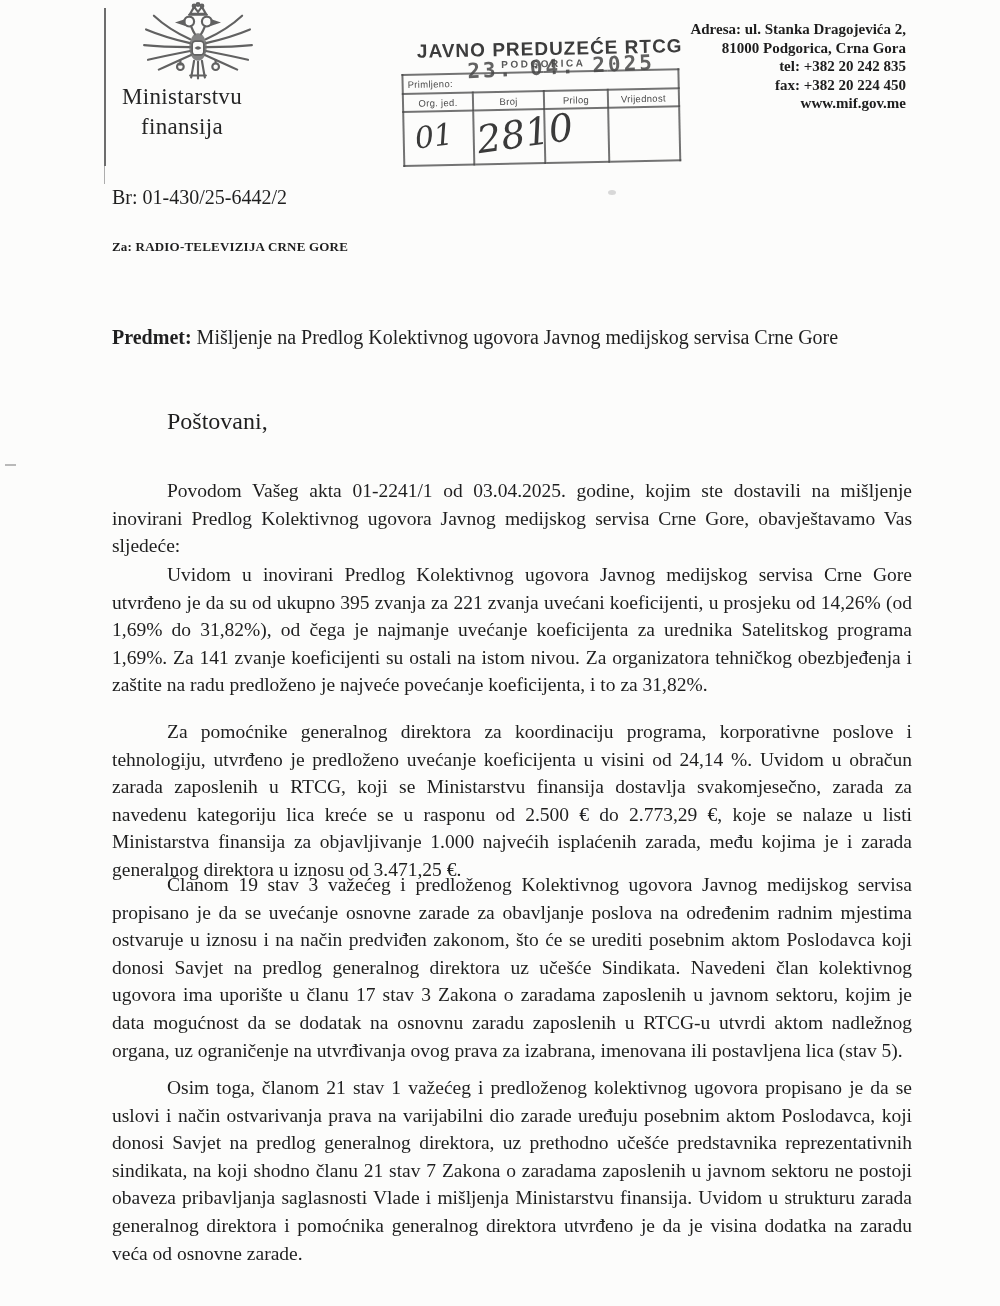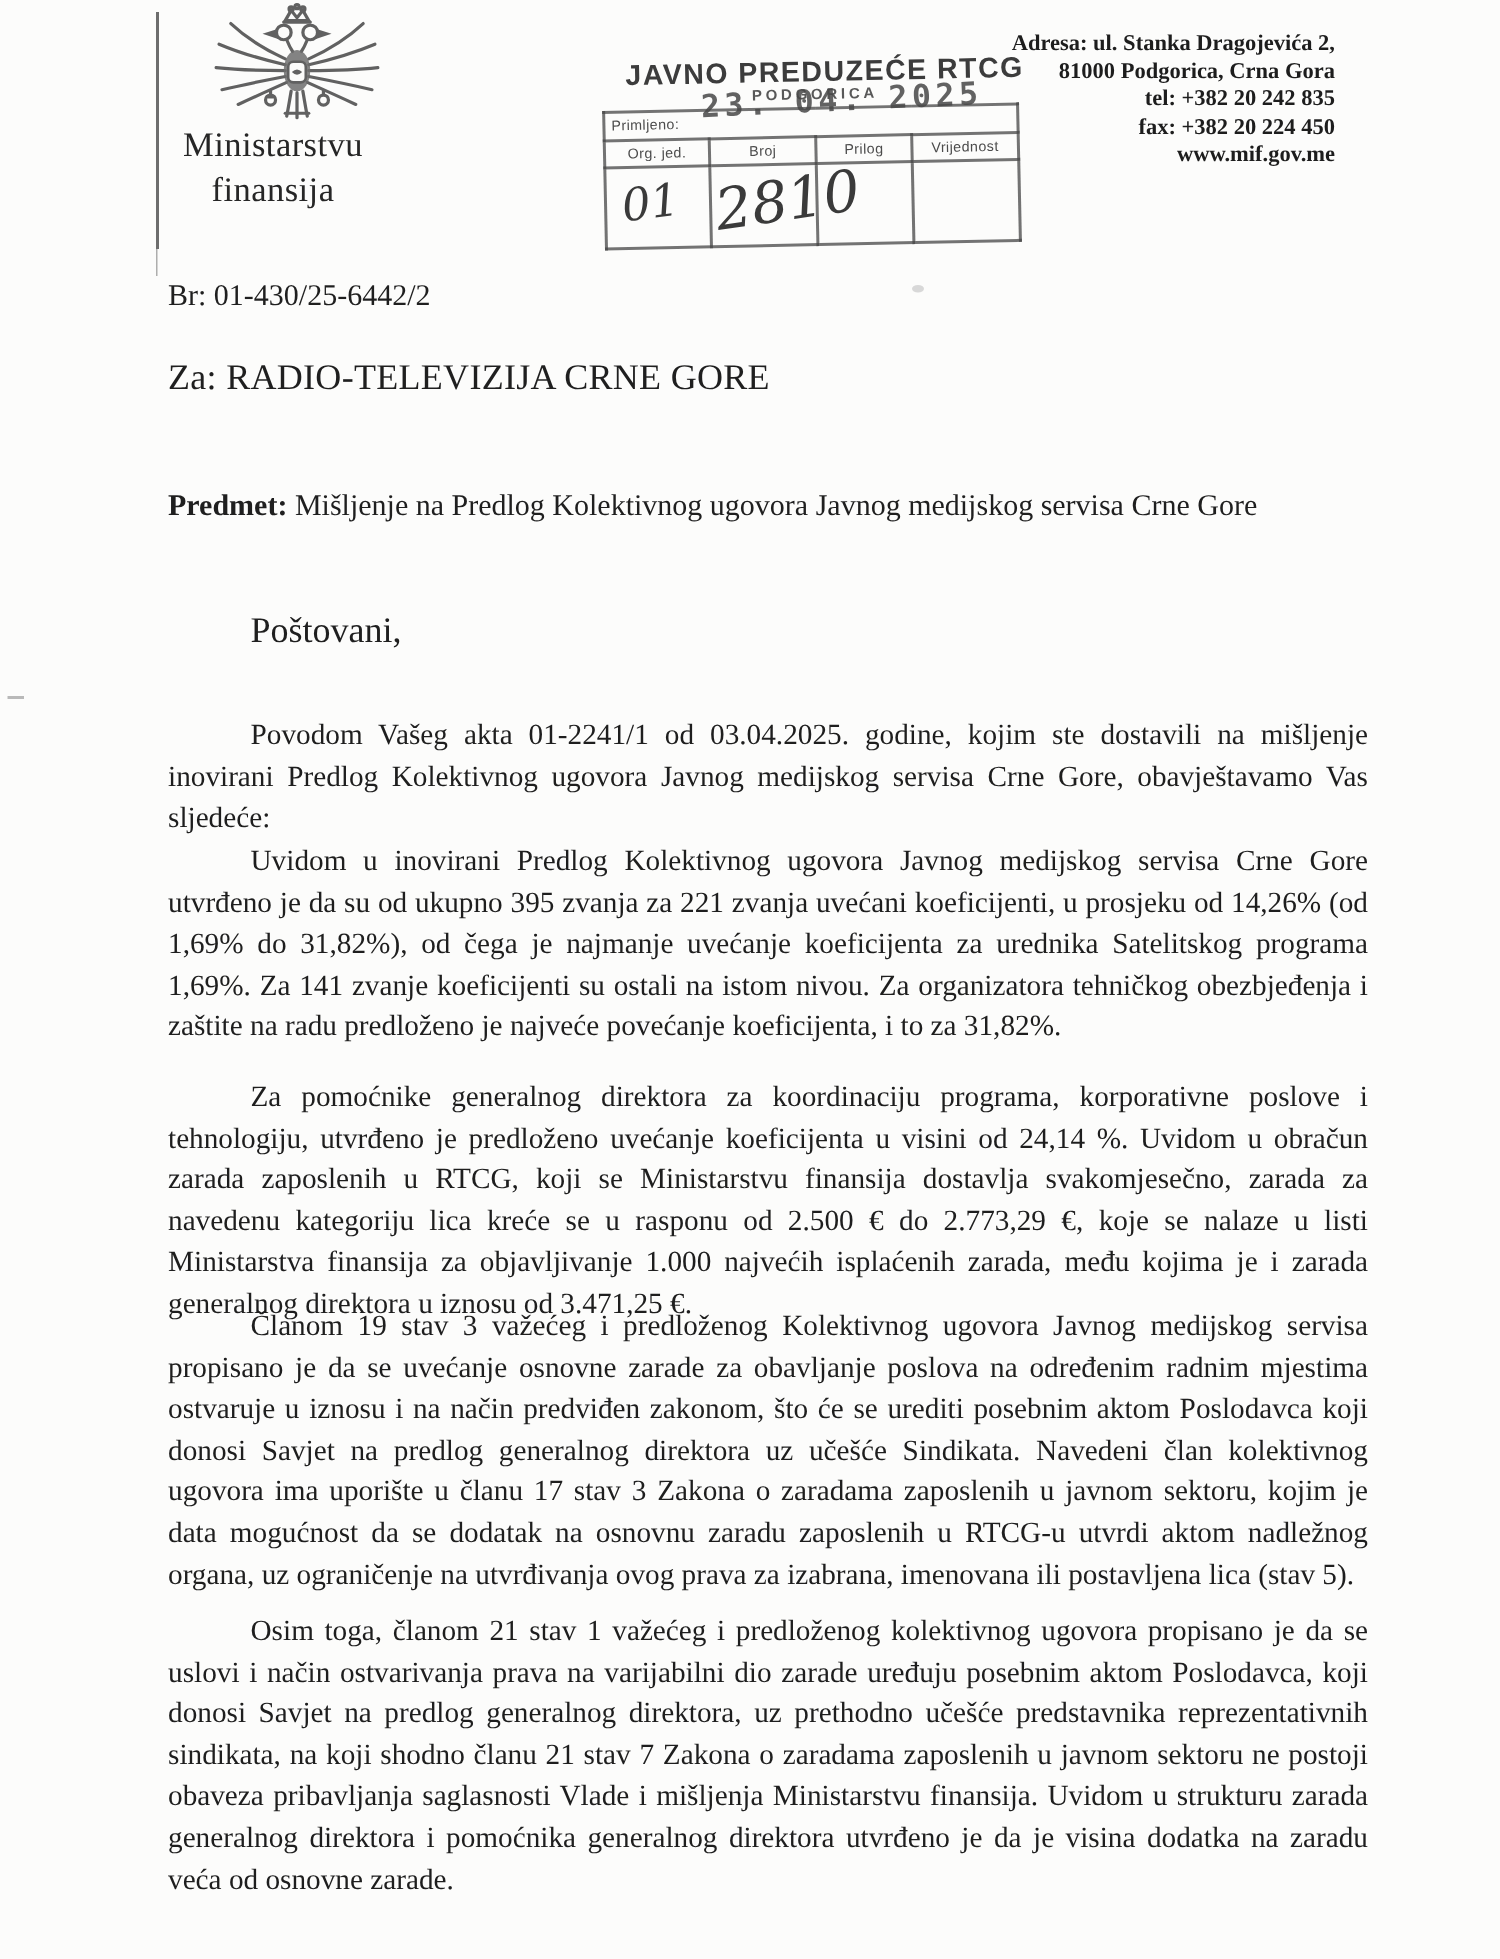--- a/index.html
+++ b/index.html
@@ -10,21 +10,21 @@
   }
   
   .scan-line{position:absolute;left:104px;top:8px;width:2px;height:158px;background:#4a4a4a;opacity:.8;}
   .scan-line:after{content:"";position:absolute;left:0;top:100%;width:1px;height:18px;background:#9a9a9a;}
   .crest{position:absolute;left:126px;top:2px;width:144px;height:98px;opacity:.88;}
   .ministry{
     position:absolute;left:98px;top:82px;width:168px;text-align:center;
     font-size:23px;line-height:30px;color:#262626;letter-spacing:.3px;
   }
   .address{
-    position:absolute;right:110px;top:20px;width:260px;text-align:right;
+    position:absolute;right:94px;top:20px;width:260px;text-align:right;
     font-size:15px;line-height:18.6px;color:#1d1d1d;font-weight:600;
   }
   
   .stamp{position:absolute;left:402px;top:38px;width:292px;transform:rotate(-1.2deg);color:#474747;}
   .stamp-title{
     font-family:"Liberation Sans","DejaVu Sans",sans-serif;font-weight:700;
     font-size:19px;letter-spacing:1px;color:#3c3c3c;padding-left:16px;white-space:nowrap;
   }
   .stamp-city{
     font-family:"Liberation Sans",sans-serif;font-weight:700;font-size:10px;
@@ -45,21 +45,21 @@
     letter-spacing:3px;color:rgba(70,70,70,.85);transform:rotate(-1.5deg);white-space:nowrap;
   }
   .hand{
     font-family:"DejaVu Serif",serif;font-style:italic;color:#3a3a3a;
     position:absolute;white-space:nowrap;z-index:2;
   }
   .hand-org{font-size:30px;left:10px;top:6px;transform:rotate(-6deg);}
   .hand-broj{font-size:38px;left:2px;top:1px;transform:rotate(-7deg);}
   
   .ref-row{position:absolute;left:112px;top:186px;width:800px;display:flex;justify-content:space-between;font-size:20px;flex-direction:column;}
-  .line-bold{position:absolute;left:112px;width:820px;font-size:24px;font-weight:400;letter-spacing:.2px;}
+  .line-bold{position:absolute;left:112px;width:820px;font-size:13px;font-weight:700;letter-spacing:.2px;}
   .recipient{top:239px;}
   .attention{top:283px;}
   .subject{position:absolute;left:112px;top:326px;width:820px;font-size:20px;}
   .subject .b{font-weight:700;}
   
   .salutation{position:absolute;left:167px;top:408px;font-size:24px;}
   .para{
     position:absolute;left:112px;width:800px;margin:0;
     font-size:19.5px;line-height:27.6px;text-align:justify;text-indent:55px;
     color:#1e1e1e;

